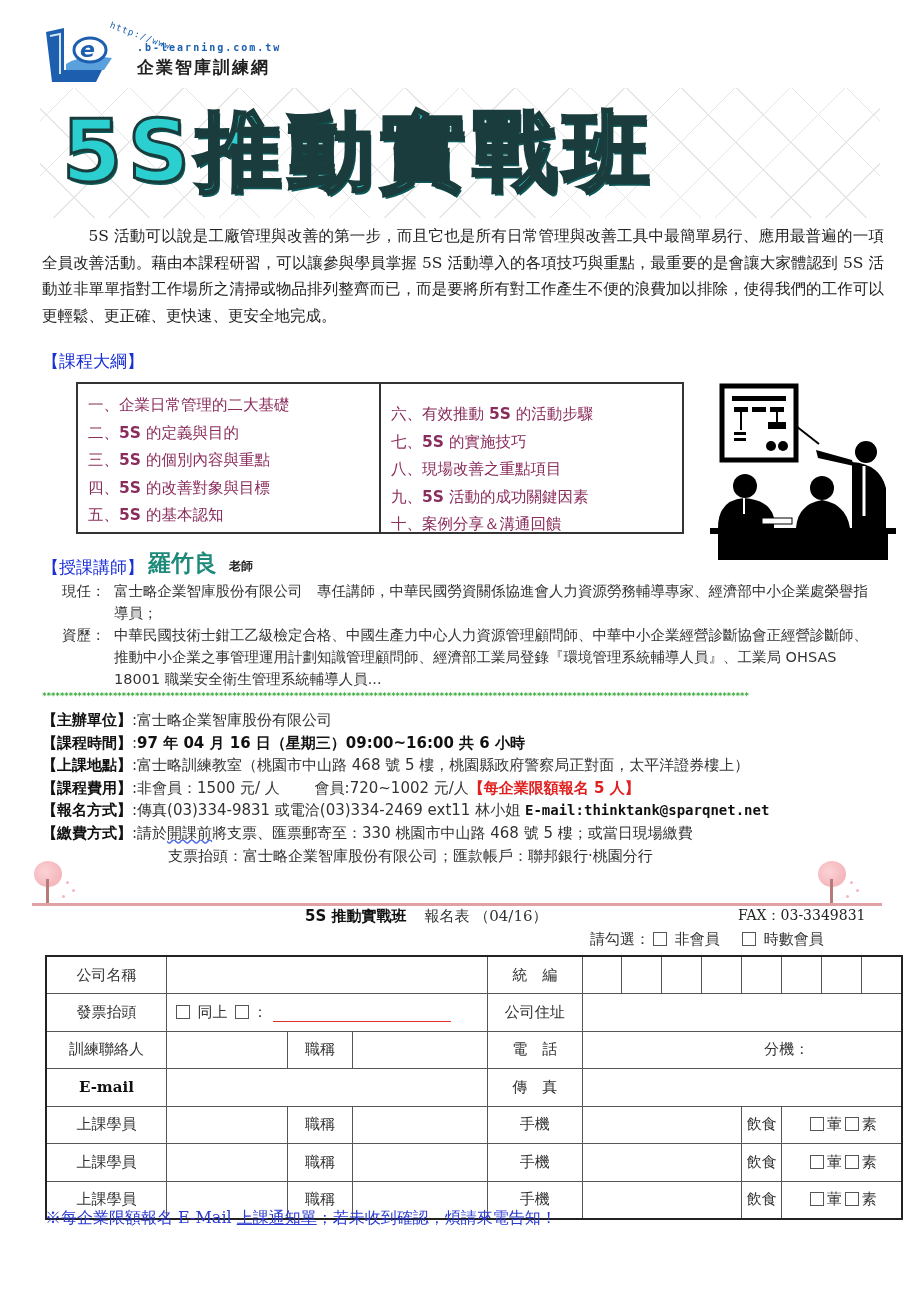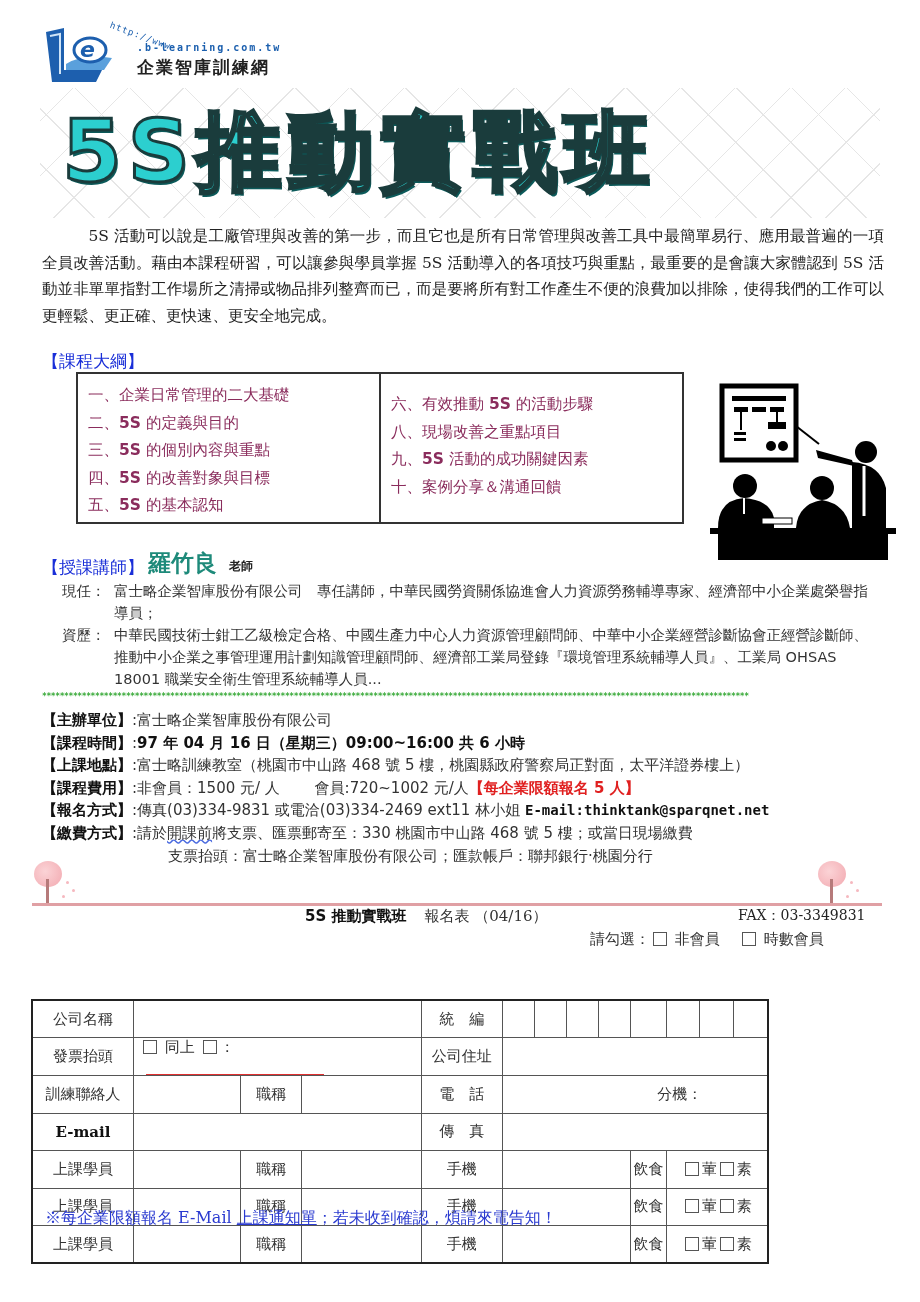--- a/index.html
+++ b/index.html
@@ -24,21 +24,21 @@
     -webkit-text-stroke: 3px #1a3c3c;
     text-shadow: 2px 3px 0 #0c5a5a;
     line-height: 1; }
 
   
   .intro { left: 42px; top: 223px; width: 842px; font-size: 15.5px; line-height: 26.5px; color: #222; text-align: justify; text-indent: 3em; }
 
   
   .sec-head { font: 17px "DejaVu Sans", sans-serif; color: #1a2fd8; }
   .outline-head { left: 42px; top: 350px; }
-  .outline-box { left: 76px; top: 372px; width: 608px; height: 152px; border: 2px solid #333; display: flex; }
+  .outline-box { left: 76px; top: 382px; width: 608px; height: 152px; border: 2px solid #333; display: flex; }
   .outline-col { flex: 1; padding: 8px 10px; font: 15.5px "DejaVu Sans", sans-serif; color: #8a2c5c; line-height: 27.5px; }
   .outline-col + .outline-col { border-left: 2px solid #333; padding-top: 17px; }
   .outline-col b { font-weight: bold; }
 
   
   .classroom { left: 704px; top: 378px; width: 192px; height: 182px; }
 
   
   .instr-head { left: 42px; top: 548px; display: flex; align-items: flex-end; gap: 4px; }
   .instr-name { font: bold 23px "DejaVu Sans", sans-serif; color: #1e8a7a; }
@@ -73,21 +73,21 @@
   
   .form-title { left: 305px; top: 907px; font: 15px "DejaVu Sans", sans-serif; color: #111; white-space: nowrap; }
   .form-title b { font-weight: bold; margin-top: 48px; }
   .form-title .sub { font-family: "DejaVu Serif", serif; color: #333; margin-left: 18px; }
   .form-fax { left: 738px; top: 907px; font: 14px "DejaVu Serif", serif; color: #222; }
   .form-check { left: 590px; top: 930px; font: 15px "DejaVu Sans", sans-serif; color: #333; white-space: nowrap; }
 
   .box { display: inline-block; width: 14px; height: 14px; border: 1px solid #555; vertical-align: -2px; background: #fff; margin: 0 3px; }
 
   
-  .form-table { position: absolute; left: 31px; top: 955px; width: 738px; border-collapse: collapse; font: 15px "DejaVu Sans", sans-serif; color: #333; margin-top: 44px; }
+  .form-table { position: absolute; left: 45px; top: 955px; width: 858px; border-collapse: collapse; font: 15px "DejaVu Sans", sans-serif; color: #333; }
   .form-table td { border: 1px solid #555; height: 37.5px; padding: 0 6px; vertical-align: middle; }
   .form-table { border: 2px solid #222; }
   .form-table td.c { text-align: center; }
   .form-table td.lbl { text-align: center; letter-spacing: 0; }
   .form-table td.email { font: bold 15px "DejaVu Serif", serif; color: #111; text-align: center; }
   .form-table td.taxid { width: 40.6px; padding: 0; }
   .red-line { display: inline-block; width: 178px; border-bottom: 1.5px solid #e03030; height: 16px; vertical-align: bottom; margin-left: 6px; }
 
   .note { left: 45px; top: 1208px; font: 16px "DejaVu Serif", serif; color: #2a3ad0; }
   .note .link { text-decoration: underline; color: #2a3ad0; }
@@ -117,20 +117,21 @@
 <div class="abs outline-box">
   <div class="outline-col">
     <div><span>一、</span><b></b><span>企業日常管理的二大基礎</span></div>
     <div><span>二、</span><b>5S</b><span> 的定義與目的</span></div>
     <div><span>三、</span><b>5S</b><span> 的個別內容與重點</span></div>
     <div><span>四、</span><b>5S</b><span> 的改善對象與目標</span></div>
     <div><span>五、</span><b>5S</b><span> 的基本認知</span></div>
   </div>
   <div class="outline-col">
     <div><span>六、</span><span>有效推動 </span><b>5S</b><span> 的活動步驟</span></div>
+    <div><span>七、</span><span></span><b>5S</b><span> 的實施技巧</span></div>
     <div><span>八、</span><span>現場改善之重點項目</span><b></b><span></span></div>
     <div><span>九、</span><span></span><b>5S</b><span> 活動的成功關鍵因素</span></div>
     <div><span>十、</span><span>案例分享＆溝通回饋</span><b></b><span></span></div>
   </div>
 </div>
 
 <svg class="abs classroom" viewBox="0 0 192 182">
   <rect x="18" y="8" width="74" height="74" fill="#fff" stroke="#000" stroke-width="5"></rect>
   <rect x="28" y="18" width="54" height="5" fill="#000"></rect>
   <rect x="30" y="29" width="14" height="5" fill="#000"></rect>

